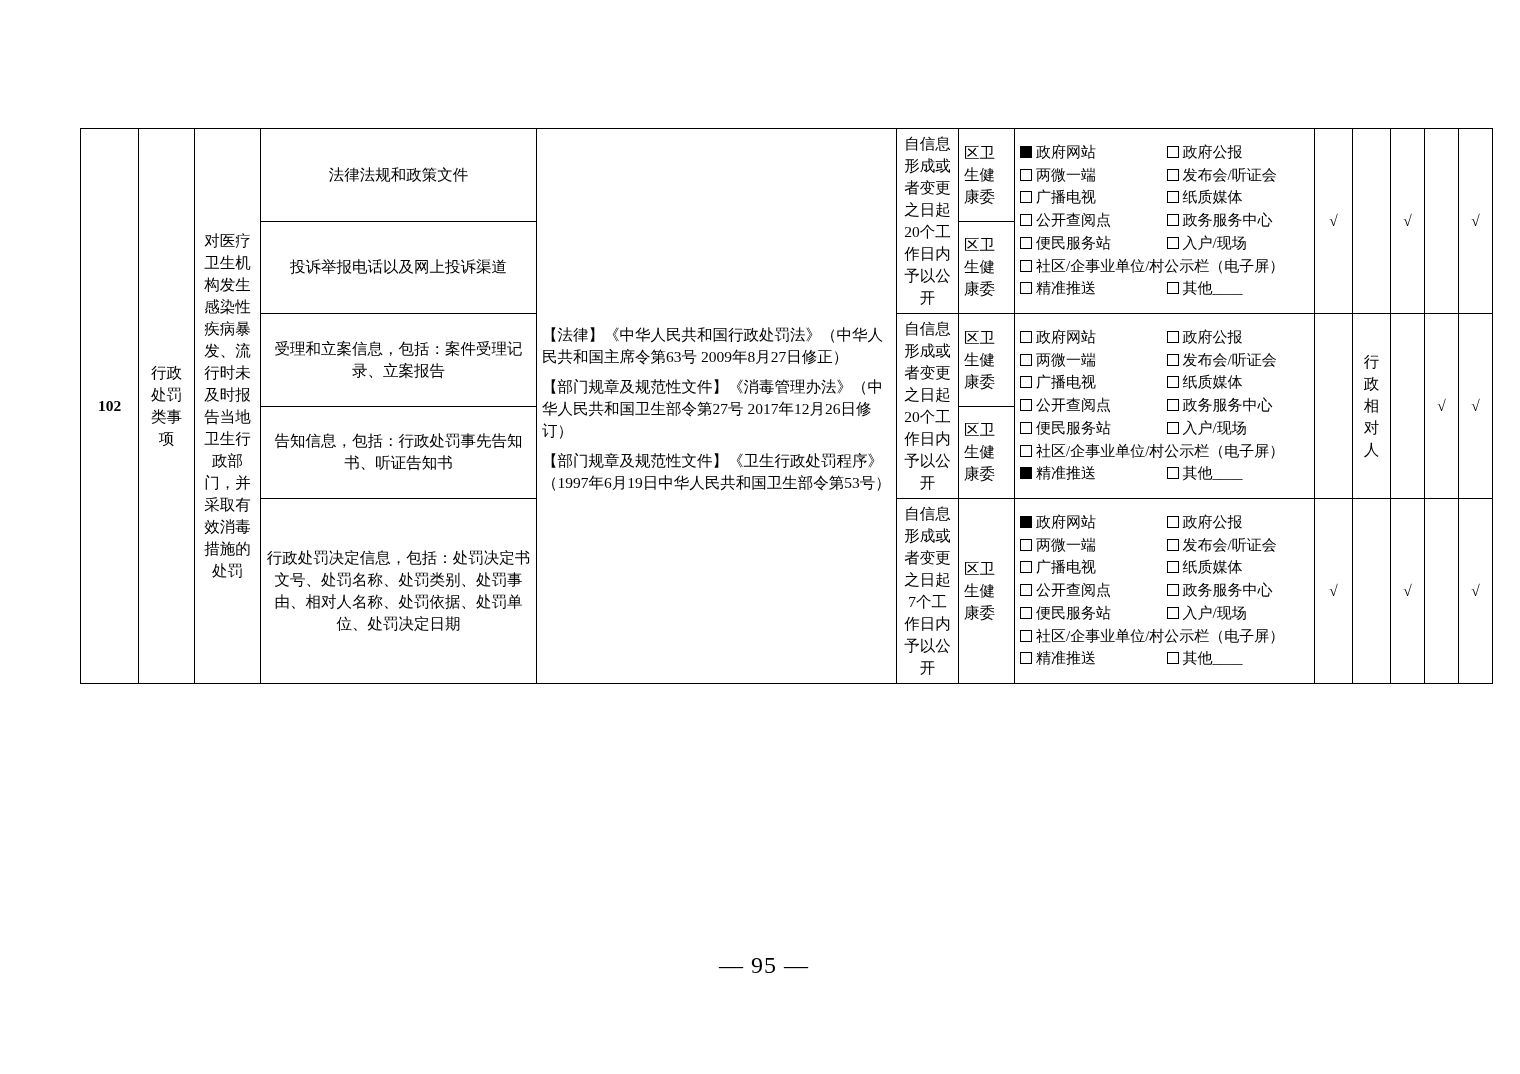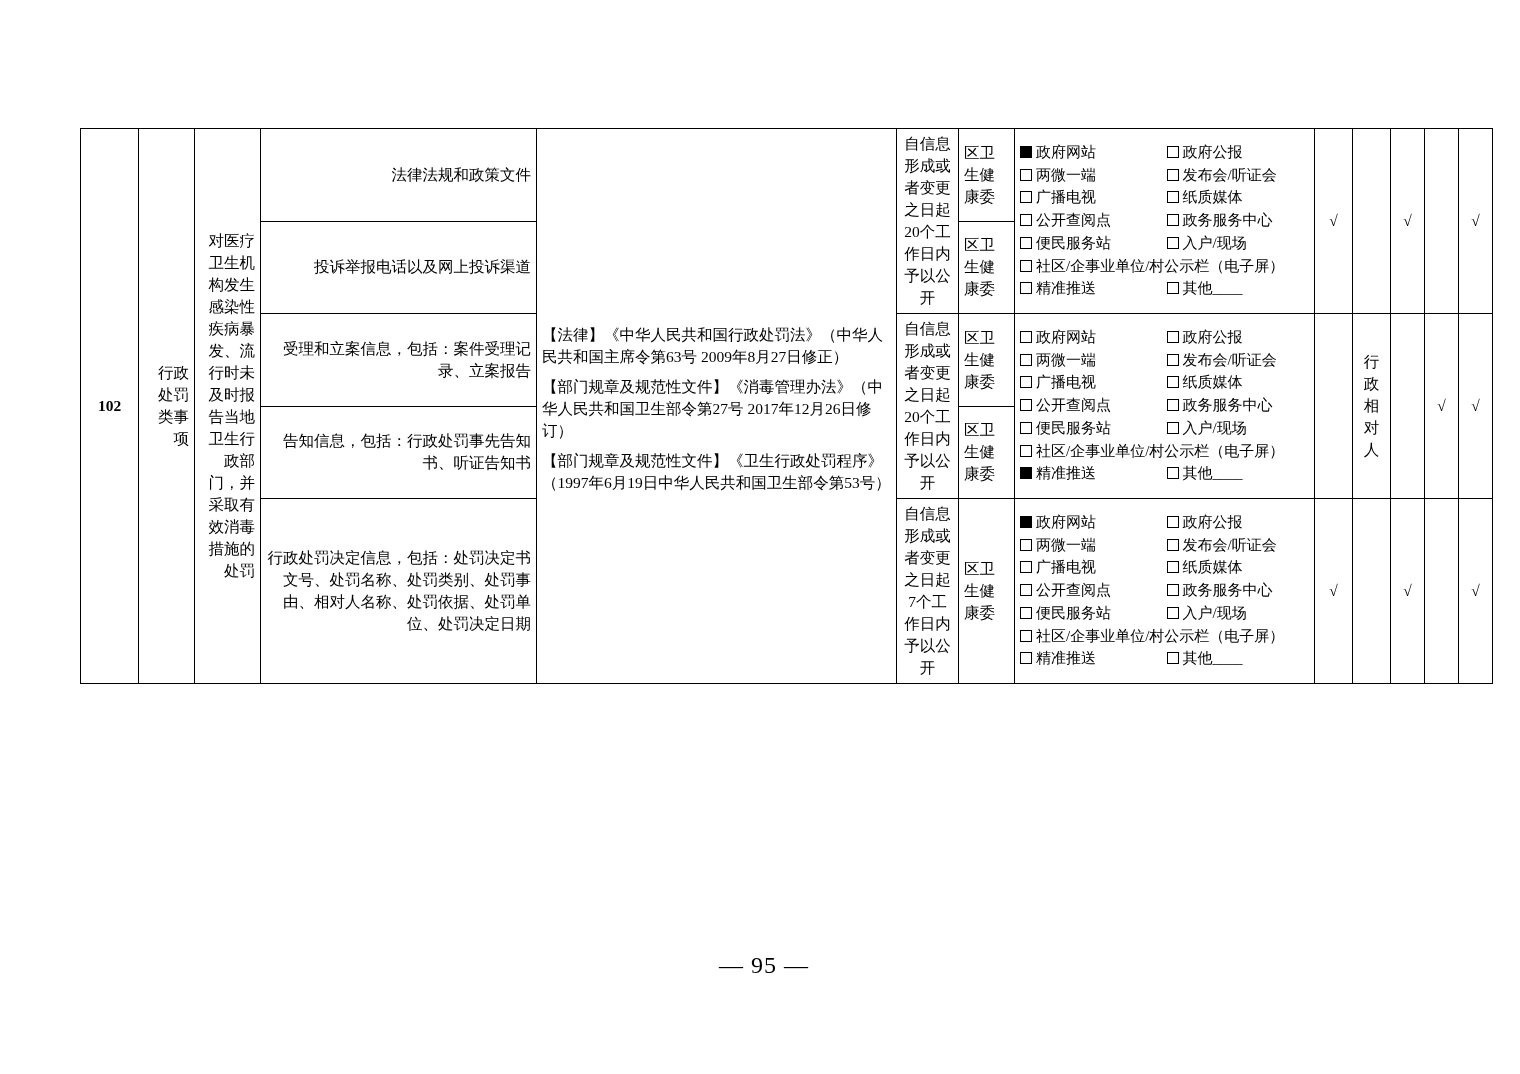--- a/index.html
+++ b/index.html
@@ -36,35 +36,35 @@
     font-size: 15.5px;
     line-height: 1.42;
   }
   .num {
     text-align: center;
     font-size: 15.5px;
     font-family: "Liberation Serif", serif;
     font-weight: bold;
   }
   .cat {
-    text-align: right;
+    text-align: center;
     font-size: 15.5px;
     line-height: 1.4;
     padding: 2px;
   }
   .desc {
     font-size: 15.5px;
     line-height: 1.4;
     padding: 2px 3px;
-    text-align: right;
+    text-align: center;
   }
   .item {
     font-size: 15.5px;
     line-height: 1.45;
-    text-align: right;
+    text-align: center;
     padding: 6px 8px;
   }
   .basis {
     font-size: 15.5px;
     line-height: 1.55;
     text-align: left;
     padding: 6px 6px;
     vertical-align: top;
   }
   .basis p { margin: 8px 0 2px 0; }

